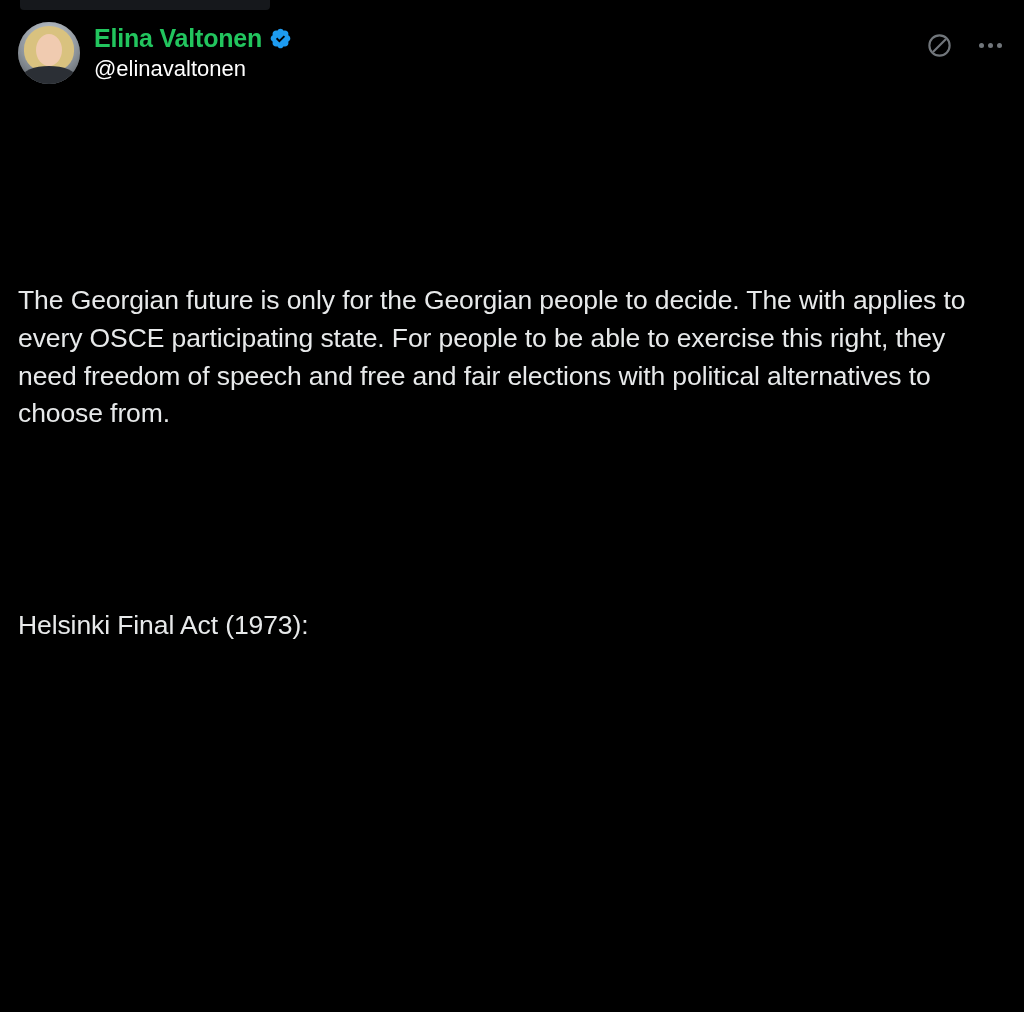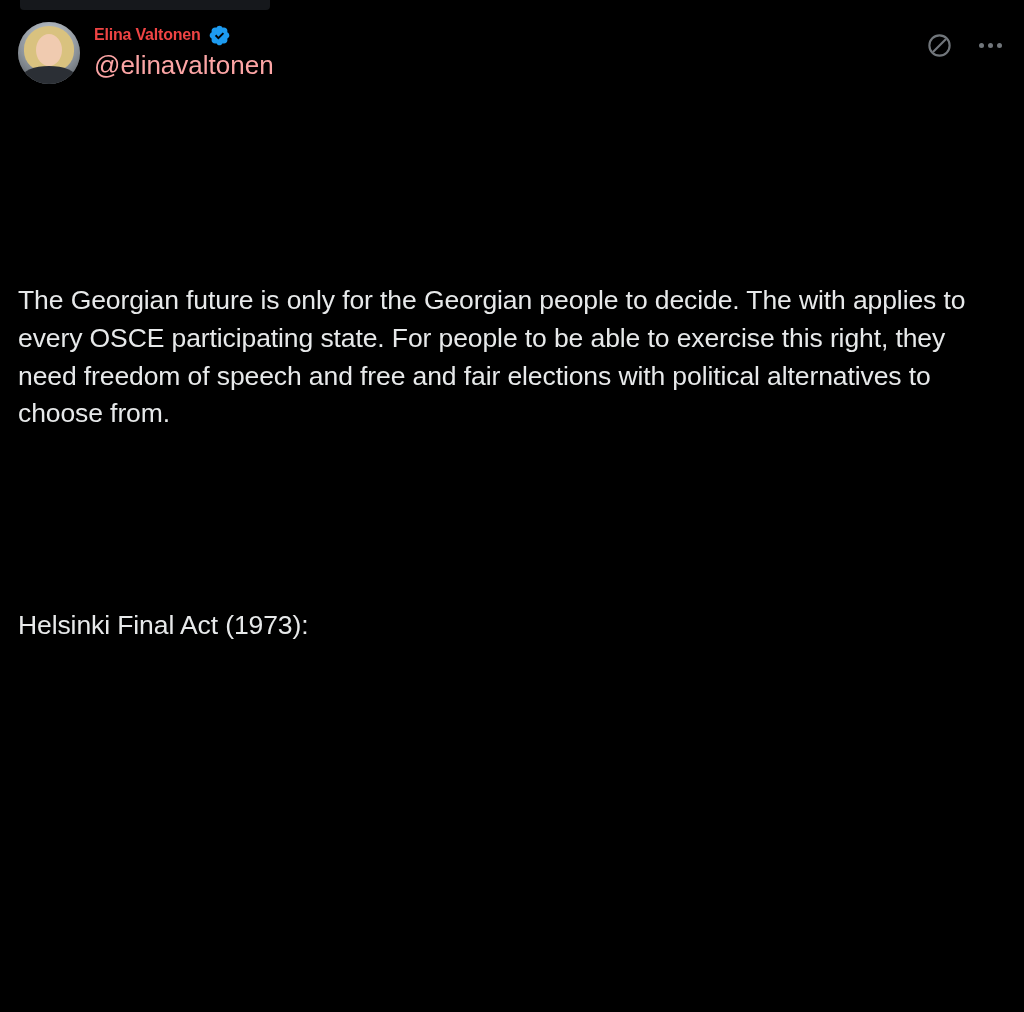--- a/index.html
+++ b/index.html
@@ -85,35 +85,35 @@
     flex-direction: column;
     justify-content: center;
     padding-top: 2px;
   }
   .name-row {
     display: flex;
     align-items: center;
     gap: 7px;
   }
   .display-name {
-    font-size: 16px;
+    font-size: 25px;
     font-weight: 700;
     letter-spacing: -0.2px;
-    color: #ef4444;
+    color: #22c55e;
     line-height: 1.15;
   }
   .verified {
     width: 23px;
     height: 23px;
     display: inline-block;
     line-height: 0;
   }
   .handle {
-    font-size: 26px;
-    color: #fca5a5;
+    font-size: 22px;
+    color: #ffffff;
     line-height: 1.3;
     margin-top: 2px;
   }
   .header-actions {
     margin-left: auto;
     display: flex;
     align-items: center;
     gap: 26px;
     padding-top: 10px;
   }

